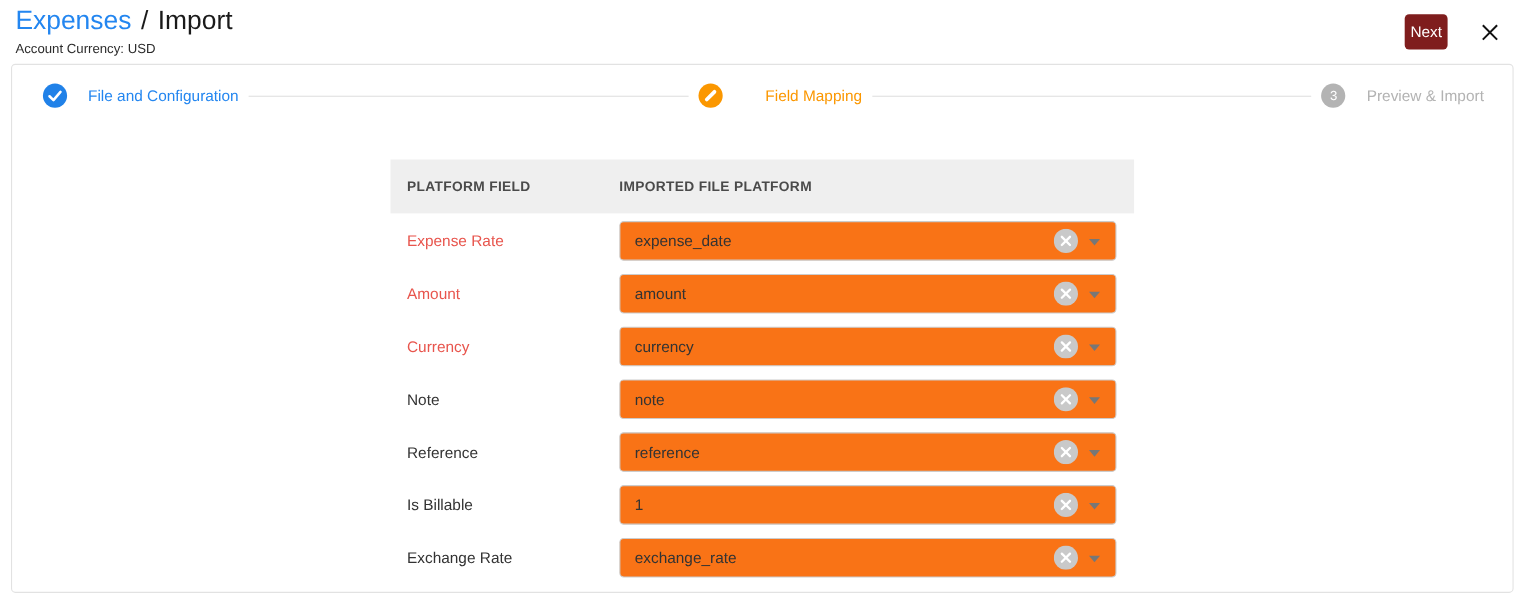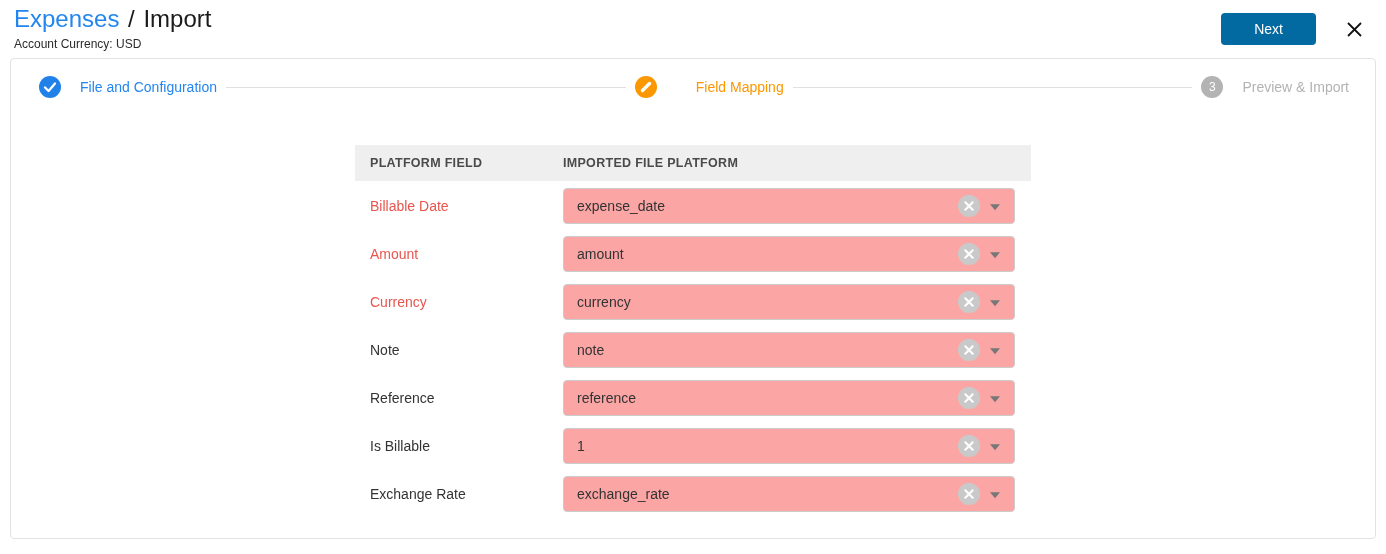--- a/index.html
+++ b/index.html
@@ -17,22 +17,22 @@
     display: flex; justify-content: space-between; align-items: flex-start;
     padding: 6px 22px 0 14px; height: 58px;
   }
   .page-title { margin: 0; font-size: 24px; font-weight: 400; color: #1a1a1a; line-height: 26px; }
   .page-title .crumb-link { color: #2386f0; text-decoration: none; cursor: pointer; }
   .page-title .crumb-sep { color: #1a1a1a; margin: 0 2px; }
   .subtitle { font-size: 12px; color: #2b2b2b; margin-top: 5px; }
 
   .topbar-actions { display: flex; align-items: center; padding-top: 7px; }
   .next-btn {
-    background: #0369a1; color: #ffffff; border: none; border-radius: 4px;
-    height: 32px; padding: 0 33px; font-size: 14px;
+    background: #7f1d1d; color: #ffffff; border: none; border-radius: 4px;
+    height: 32px; padding: 0 5px; font-size: 14px;
     font-family: "Liberation Sans", sans-serif; cursor: pointer;
   }
   .close-x {
     margin-left: 29px; cursor: pointer; display: inline-flex; align-items: center;
   }
 
   
   .card {
     margin: 0 10px; height: 481px;
     border: 1px solid #e2e2e2; border-radius: 4px;
@@ -53,37 +53,37 @@
   .step.complete .step-label  { color: #2386f0; }
   .step.active .step-circle   { background: #fb9700; }
   .step.active .step-label    { color: #fb9700; padding-left: 20px; }
   .step.upcoming .step-circle { background: #b3b3b3; }
   .step.upcoming .step-label  { color: #b3b3b3; }
 
   
   .mapping-table { margin: 47px 0 0 344px; width: 676px; }
   .table-head {
     display: grid; grid-template-columns: 208px 1fr;
-    background: #efefef; height: 36px; align-items: center;
+    background: #efefef; height: 49px; align-items: center;
   }
   .th {
     font-size: 12.5px; font-weight: bold; color: #4a4a4a; letter-spacing: 0.3px;
   }
   .th.first { padding-left: 15px; }
   .table-rows { margin-top: 1px; }
   .map-row {
     display: grid; grid-template-columns: 208px 1fr;
     height: 48px; align-items: center;
   }
   .field-label { font-size: 14px; color: #333333; padding-left: 15px; }
   .field-label.required { color: #e8554d; }
 
   .select {
     position: relative; width: 452px; height: 36px;
-    border: 1px solid #cccccc; border-radius: 4px; background: #fca5a5;
+    border: 1px solid #cccccc; border-radius: 4px; background: #f97316;
     display: flex; align-items: center; cursor: pointer;
   }
   .select-value { font-size: 14px; color: #333333; padding-left: 13px; }
   .clear-btn {
     position: absolute; right: 34px; top: 50%; transform: translateY(-50%);
     width: 22px; height: 22px; cursor: pointer; display: inline-flex;
   }
   .caret {
     position: absolute; right: 14px; top: 50%; transform: translateY(-30%);
     width: 0; height: 0;
@@ -139,21 +139,21 @@
       </div>
     </div>
 
     <div class="mapping-table">
       <div class="table-head">
         <div class="th first">PLATFORM FIELD</div>
         <div class="th">IMPORTED FILE PLATFORM</div>
       </div>
       <div class="table-rows" id="rows">
   <div class="map-row">
-    <div class="field-label required">Billable Date</div>
+    <div class="field-label required">Expense Rate</div>
     <div>
       <div class="select">
         <span class="select-value">expense_date</span>
         <span class="clear-btn">
           <svg width="22" height="22" viewBox="0 0 22 22">
             <circle cx="11" cy="11" r="11" fill="#c9c9c9"></circle>
             <line x1="7.3" y1="7.3" x2="14.7" y2="14.7" stroke="#fff" stroke-width="2.1" stroke-linecap="round"></line>
             <line x1="14.7" y1="7.3" x2="7.3" y2="14.7" stroke="#fff" stroke-width="2.1" stroke-linecap="round"></line>
           </svg>
         </span>

